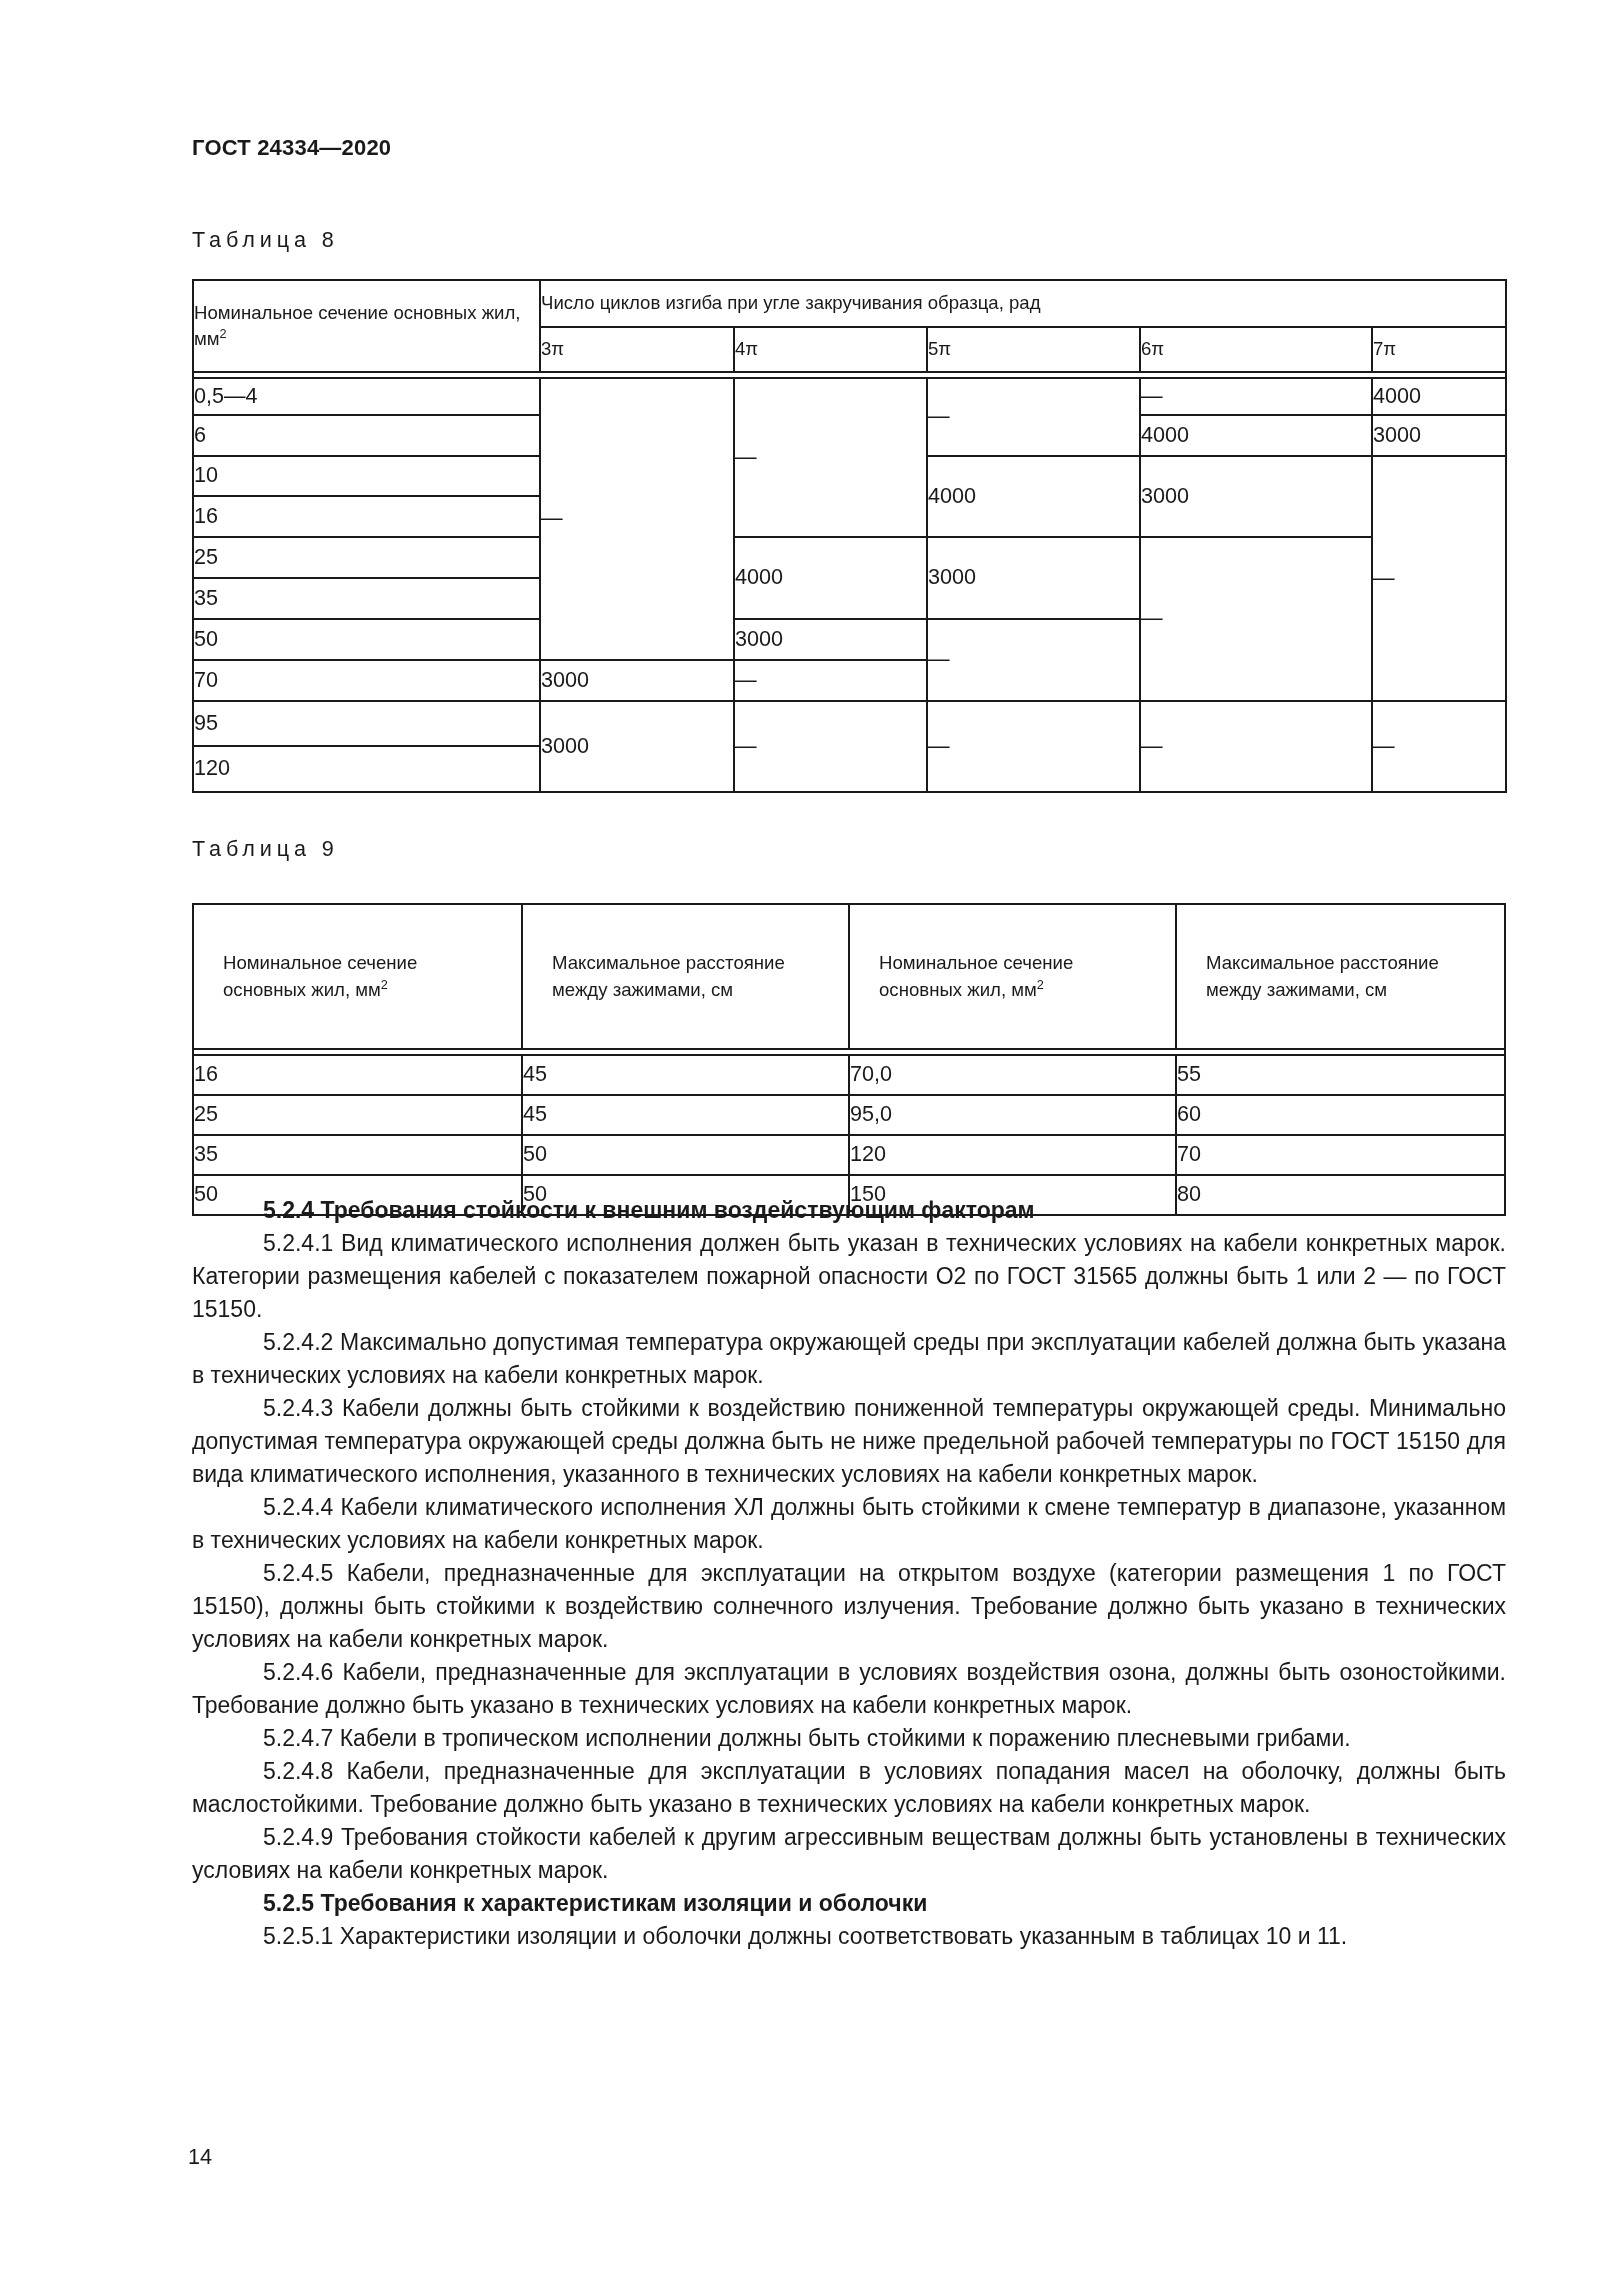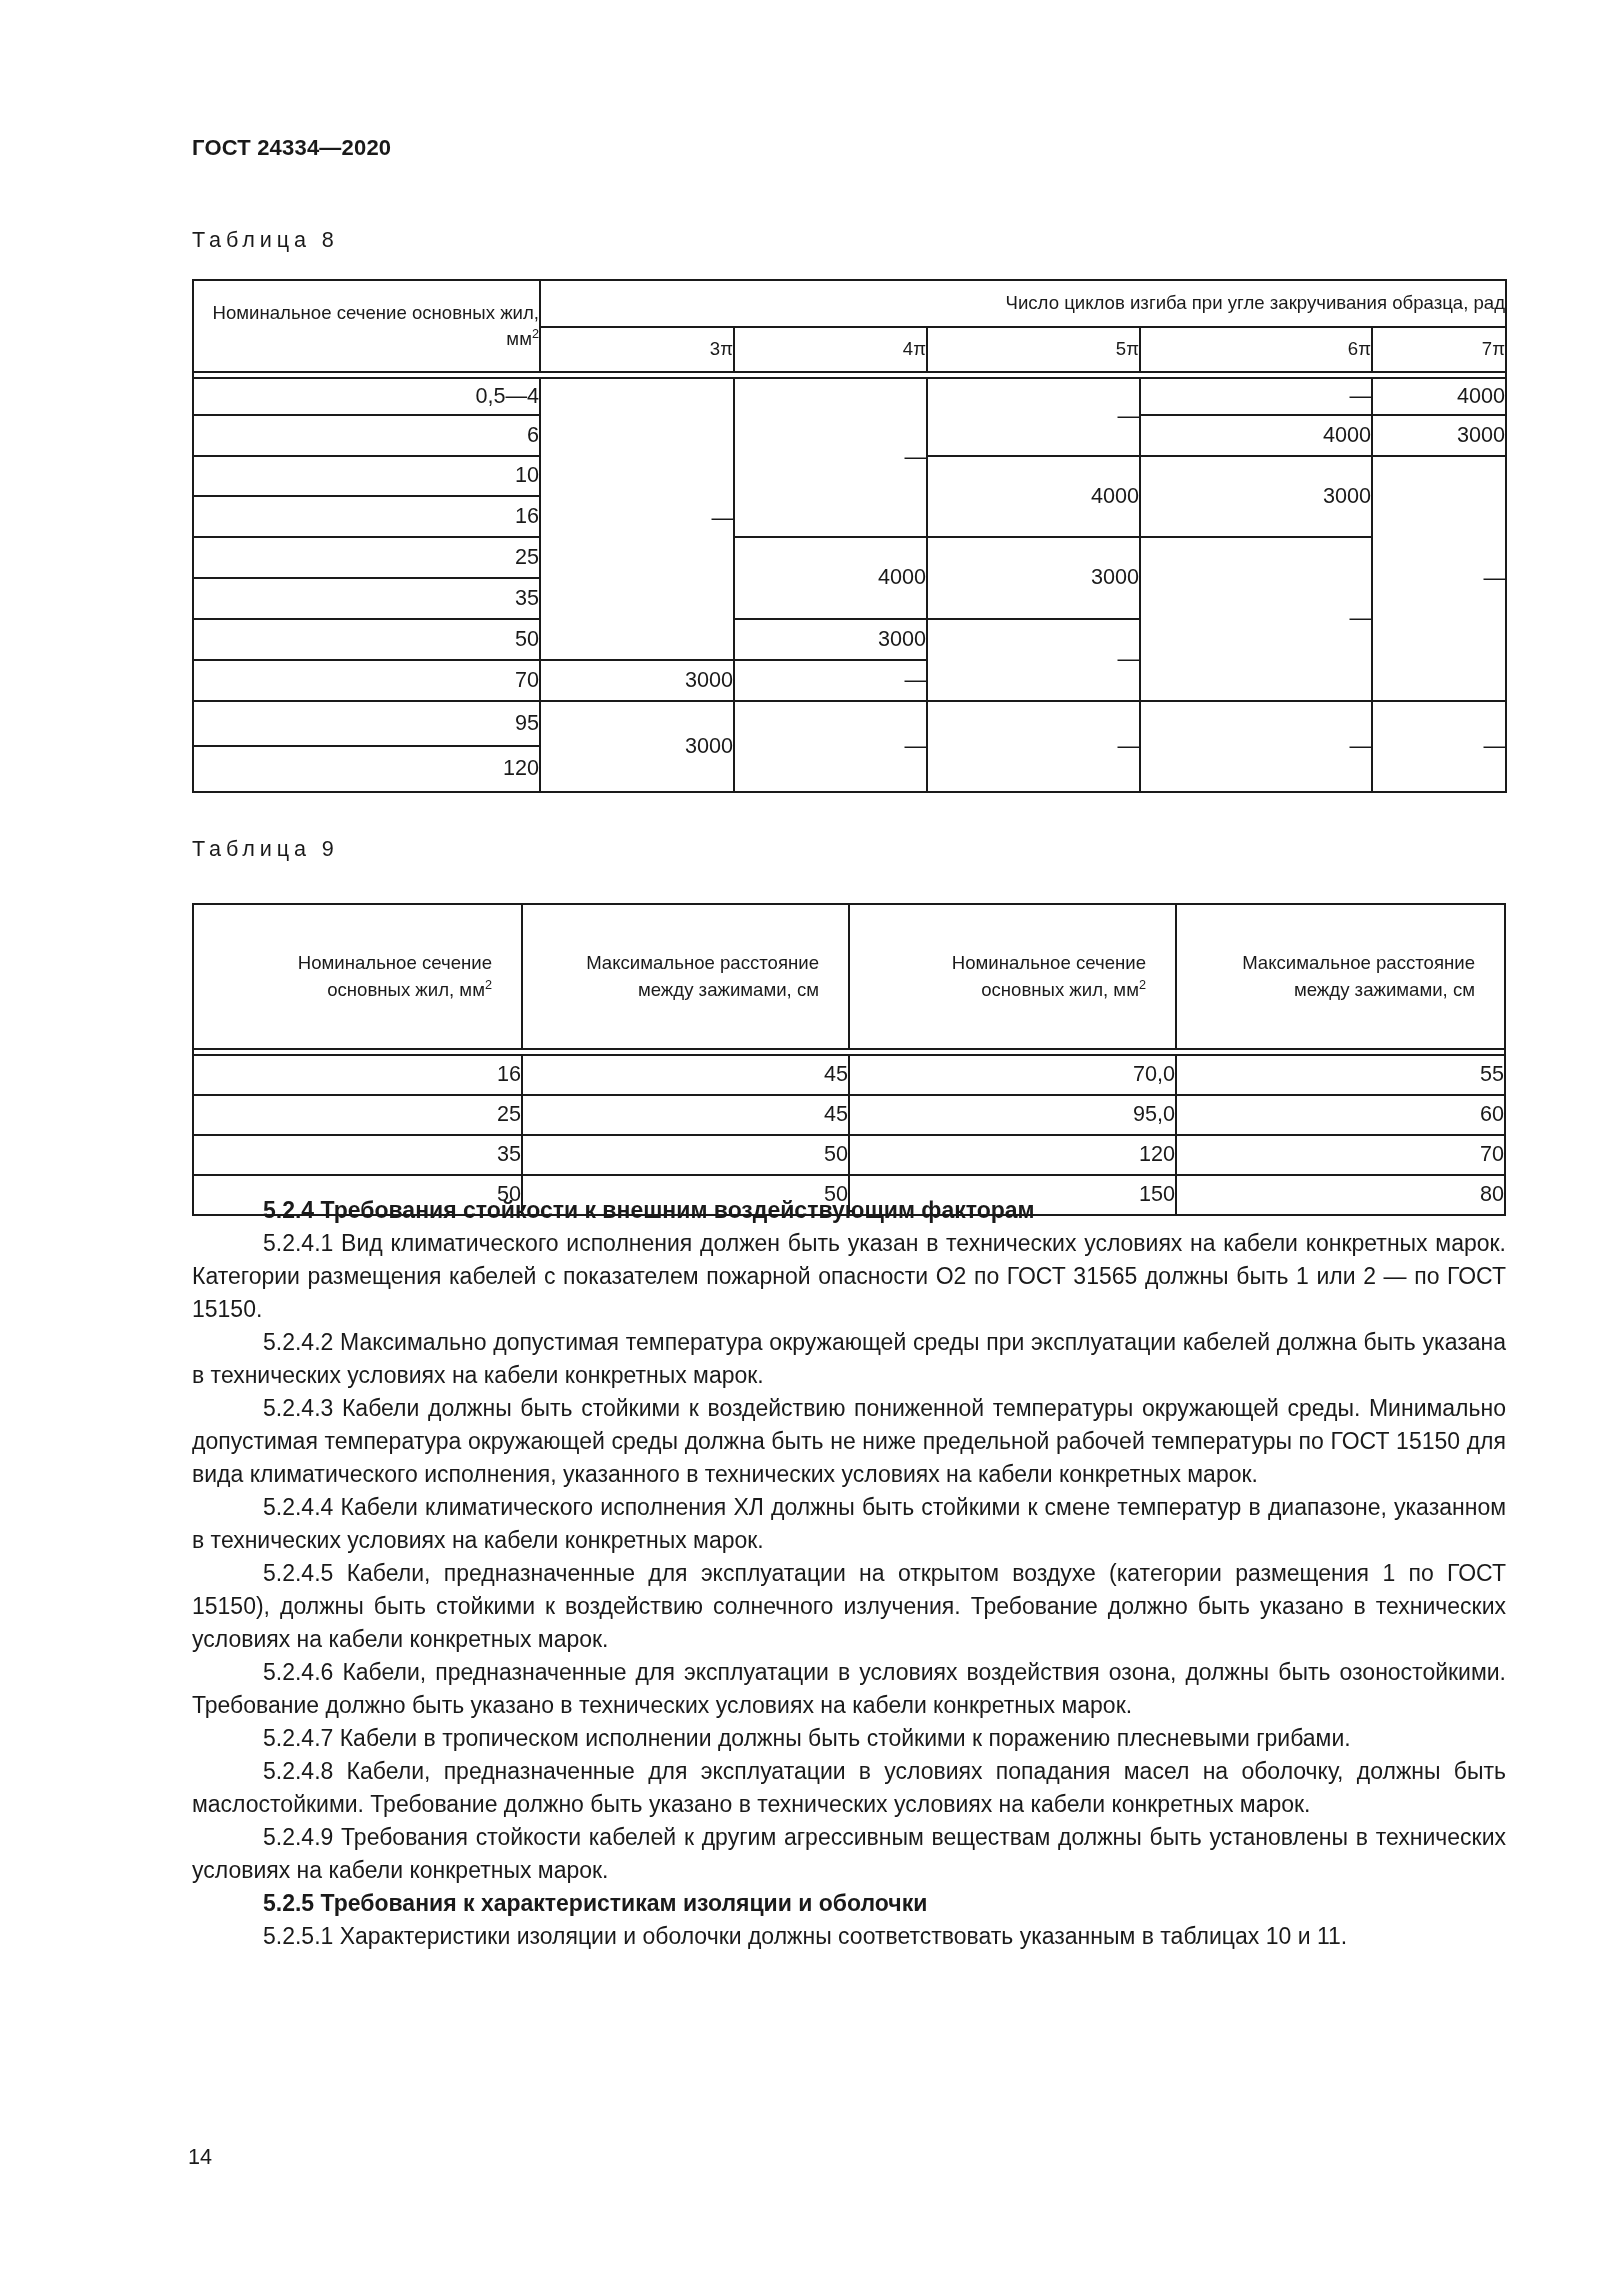--- a/index.html
+++ b/index.html
@@ -4,21 +4,21 @@
 <style>
   html, body { margin:0; padding:0; background:#ffffff; }
   body { width:1621px; height:2293px; position:relative; overflow:hidden;
          font-family:"Liberation Sans", sans-serif; color:#1a1a1a; }
   .abs { position:absolute; }
   .doc-code { left:192px; top:135px; font-size:22px; font-weight:bold; letter-spacing:0.2px; }
   .tcap { font-size:21.6px; letter-spacing:4.9px; }
   #cap8 { left:192px; top:227px; }
   #cap9 { left:192px; top:836px; }
   table.gt { position:absolute; border-collapse:collapse; table-layout:fixed;
-             font-size:21.6px; text-align:right;border-radius:16px; }
+             font-size:21.6px; text-align:left;border-radius:16px; }
   table.gt td { border:2px solid #1a1a1a; padding:0; vertical-align:middle; line-height:1.25; }
   table.gt td.hdr { font-size:18.6px; line-height:1.4; }
   table.gt tr.sep td { height:3.9px; border-left:2px solid #1a1a1a; border-right:2px solid #1a1a1a; border-top:2px solid #1a1a1a; border-bottom:2px solid #1a1a1a; padding:0; }
   table.gt { border:2.9px solid #1a1a1a; }
   sup { font-size:12.7px; vertical-align:super; line-height:0; }
   #t8 { left:192px; top:279px; width:1313px; }
   #t9 { left:192px; top:903px; width:1313px; }
   .body-text { left:192px; width:1314px; font-size:23px; line-height:33px; text-align:justify; }
   .body-text p { margin:0; text-indent:71px; }
   .body-text p.h { font-weight:bold; }

